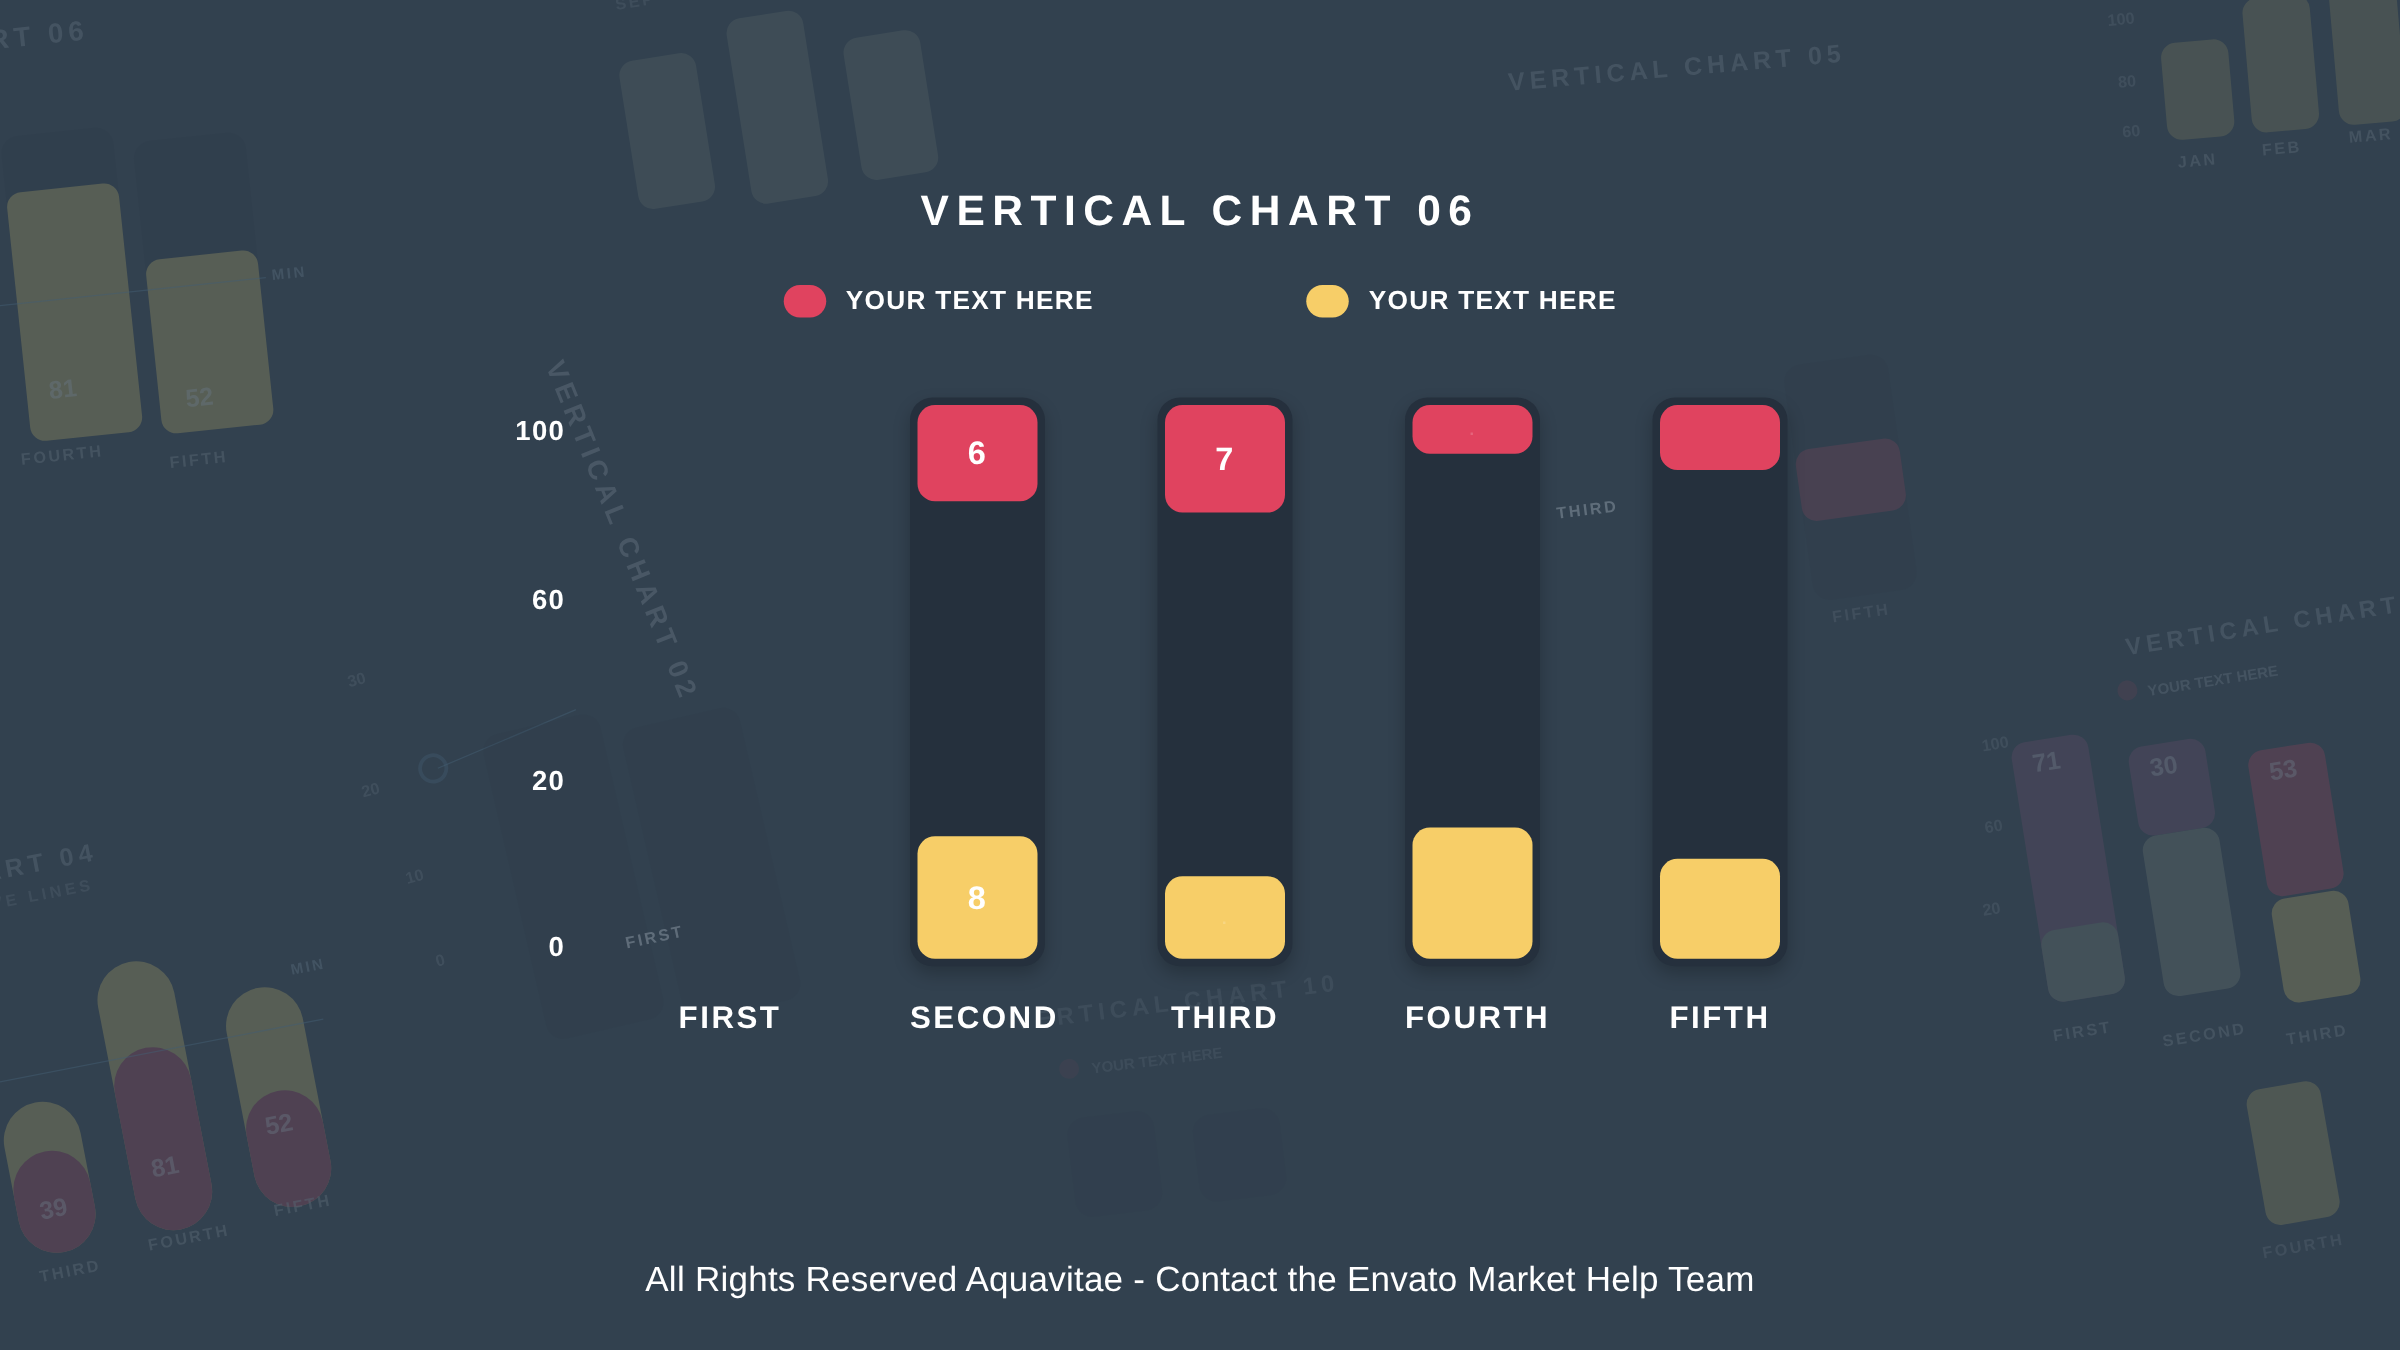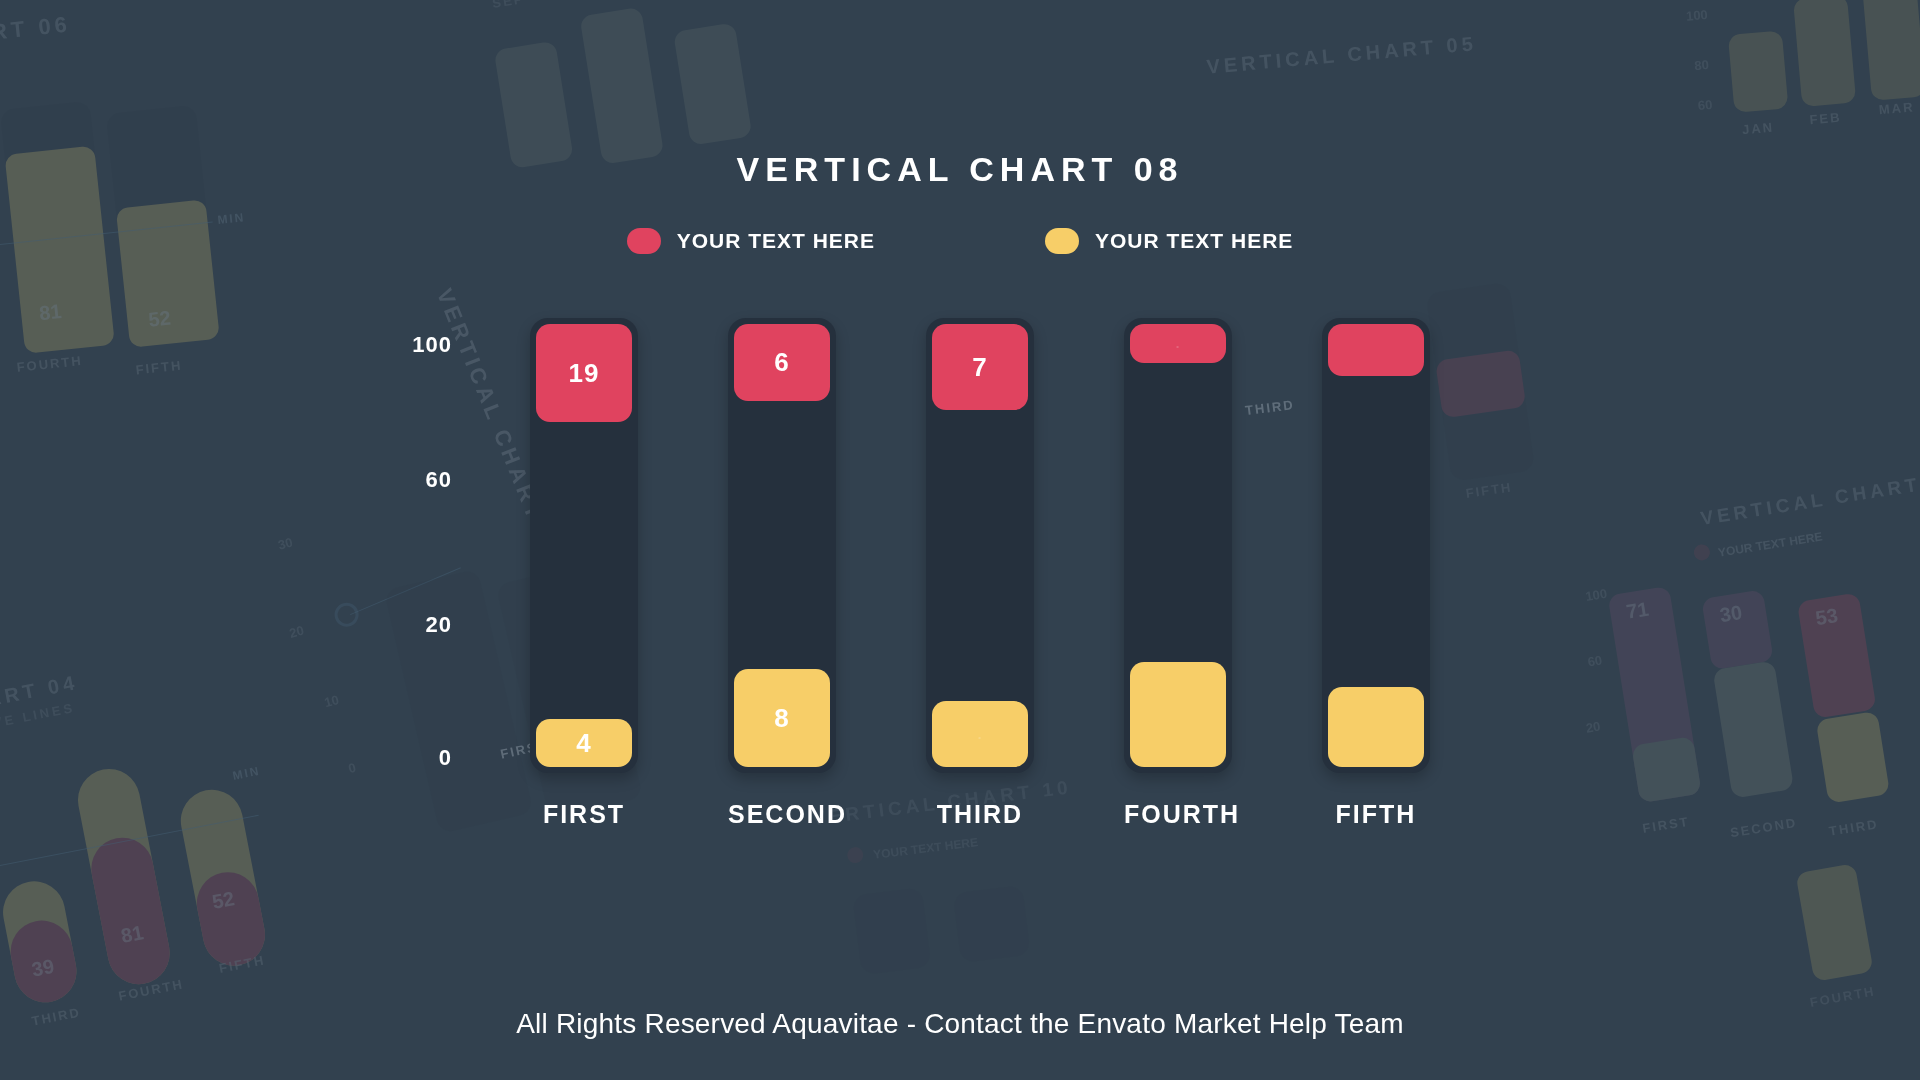--- a/index.html
+++ b/index.html
@@ -197,50 +197,41 @@
     <div class="wm-bar wm-yellow" style="position:absolute;left:10px;top:0px;width:60px;height:110px;"></div>
     <div class="wm-cat" style="position:absolute;left:2px;top:122px;">FOURTH</div>
   </div>
 
   <div class="wm wm-cat" style="left:500px;top:742px;transform:rotate(-12deg);">FIRST</div>
 
 </div>
 
 <div id="fg">
 
-  <div id="chart-title">VERTICAL CHART 08</div>
+  <div id="chart-title">VERTICAL CHART 06</div>
 
   <div id="legend">
     <div class="legend-item">
       <span class="legend-swatch" style="background:#e0435f;"></span>
       <span class="legend-label">YOUR TEXT HERE</span>
     </div>
     <div class="legend-item">
       <span class="legend-swatch" style="background:#f7ce68;"></span>
       <span class="legend-label">YOUR TEXT HERE</span>
     </div>
   </div>
 
   <div id="yaxis">
     <div class="ytick" style="top:30px;">100</div>
     <div class="ytick" style="top:165px;">60</div>
     <div class="ytick" style="top:310px;">20</div>
     <div class="ytick" style="top:443px;">0</div>
   </div>
 
   <div id="plot">
-      <div class="col" style="left: 0px; width: 108px;">
-        <div class="track"></div>
-        <div class="bar bar-top" style="height: 98px; background: rgb(224, 67, 95);">
-          <span class="bar-val">19</span>
-        </div>
-        <div class="bar bar-bot" style="height: 48px; background: rgb(247, 206, 104);">
-          <span class="bar-val">4</span>
-        </div>
-      </div>
       <div class="col" style="left: 198px; width: 108px;">
         <div class="track"></div>
         <div class="bar bar-top" style="height: 77px; background: rgb(224, 67, 95);">
           <span class="bar-val">6</span>
         </div>
         <div class="bar bar-bot" style="height: 98px; background: rgb(247, 206, 104);">
           <span class="bar-val">8</span>
         </div>
       </div>
       <div class="col" style="left: 396px; width: 108px;">

